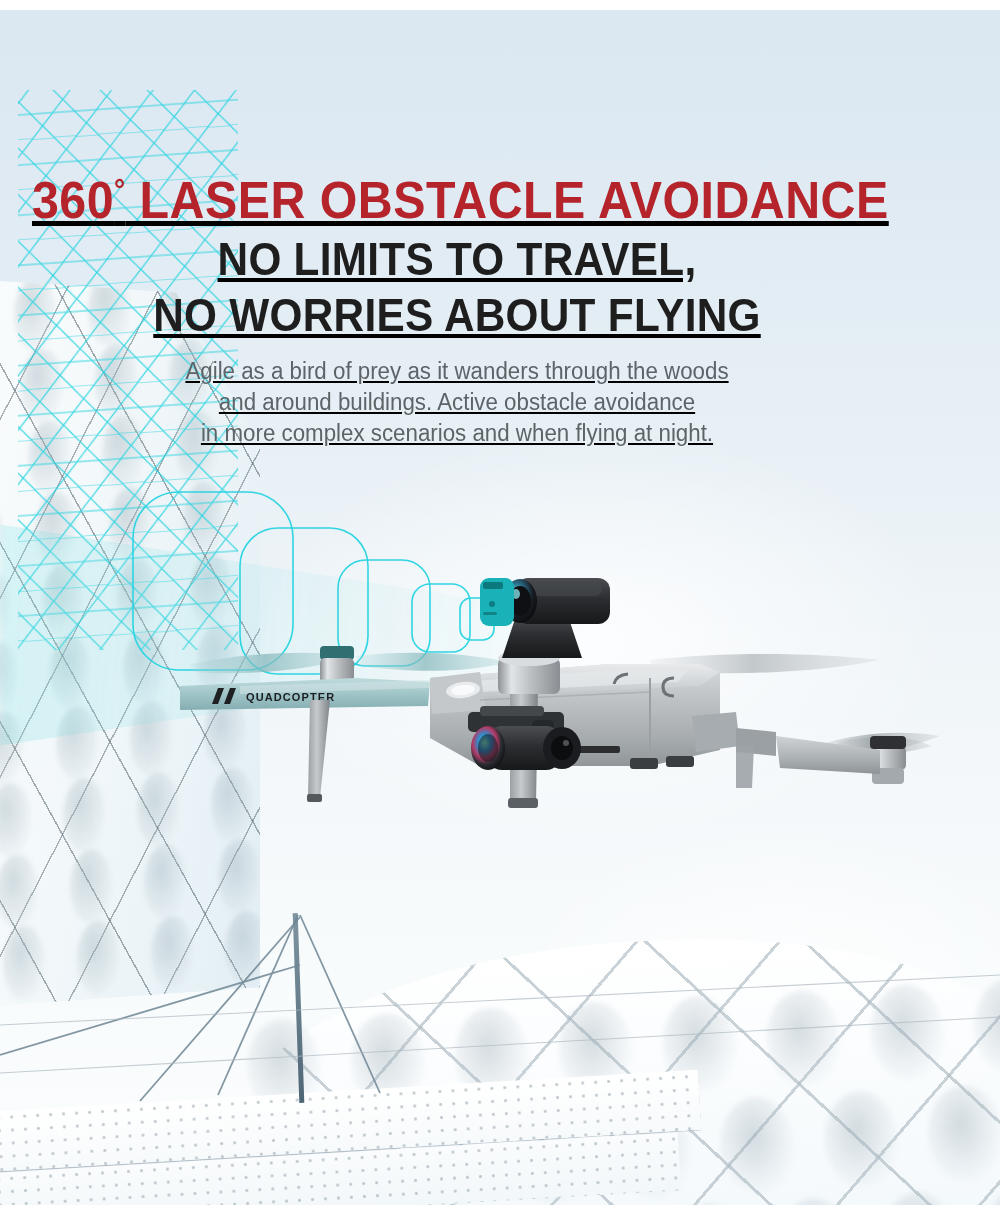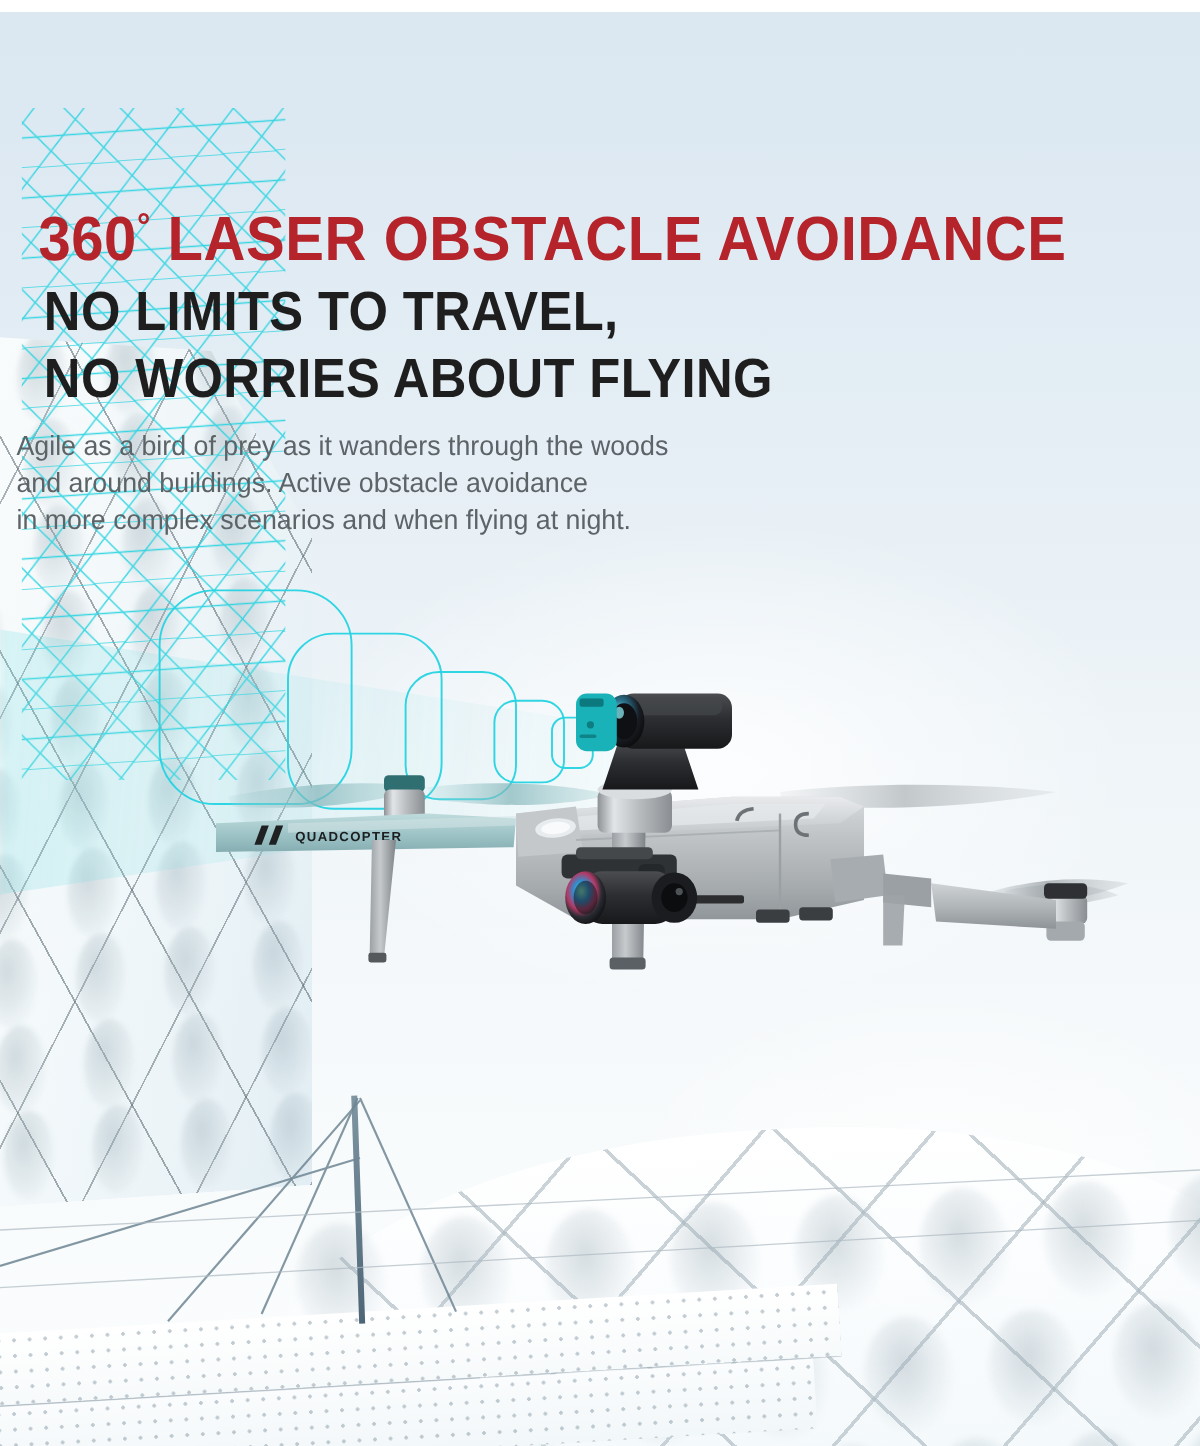--- a/index.html
+++ b/index.html
@@ -124,21 +124,21 @@
     clip-path:polygon(100% 40%, 100% 62%, 0 98%, 0 2%);
     filter:blur(3px);
     opacity:.85;
   }
   .rings{ position:absolute; left:130px; top:480px; width:430px; height:260px; }
 
   
   .drone{ position:absolute; left:180px; top:560px; width:760px; height:270px; }
 
   
-  .copy{ position:absolute; left:0; top:0; width:914px; text-align:left; }
+  .copy{ position:absolute; left:0; top:0; width:914px; text-align:center;text-decoration:underline; }
   .h1{
     margin-top:172px;
     font-size:52px; line-height:56px;
     font-weight:bold;
     color:#b5232b;
     letter-spacing:.5px;
     transform:scaleX(.93);
     white-space:nowrap;
   }
   .h1 .deg{ font-size:30px; vertical-align:super; line-height:0; }

